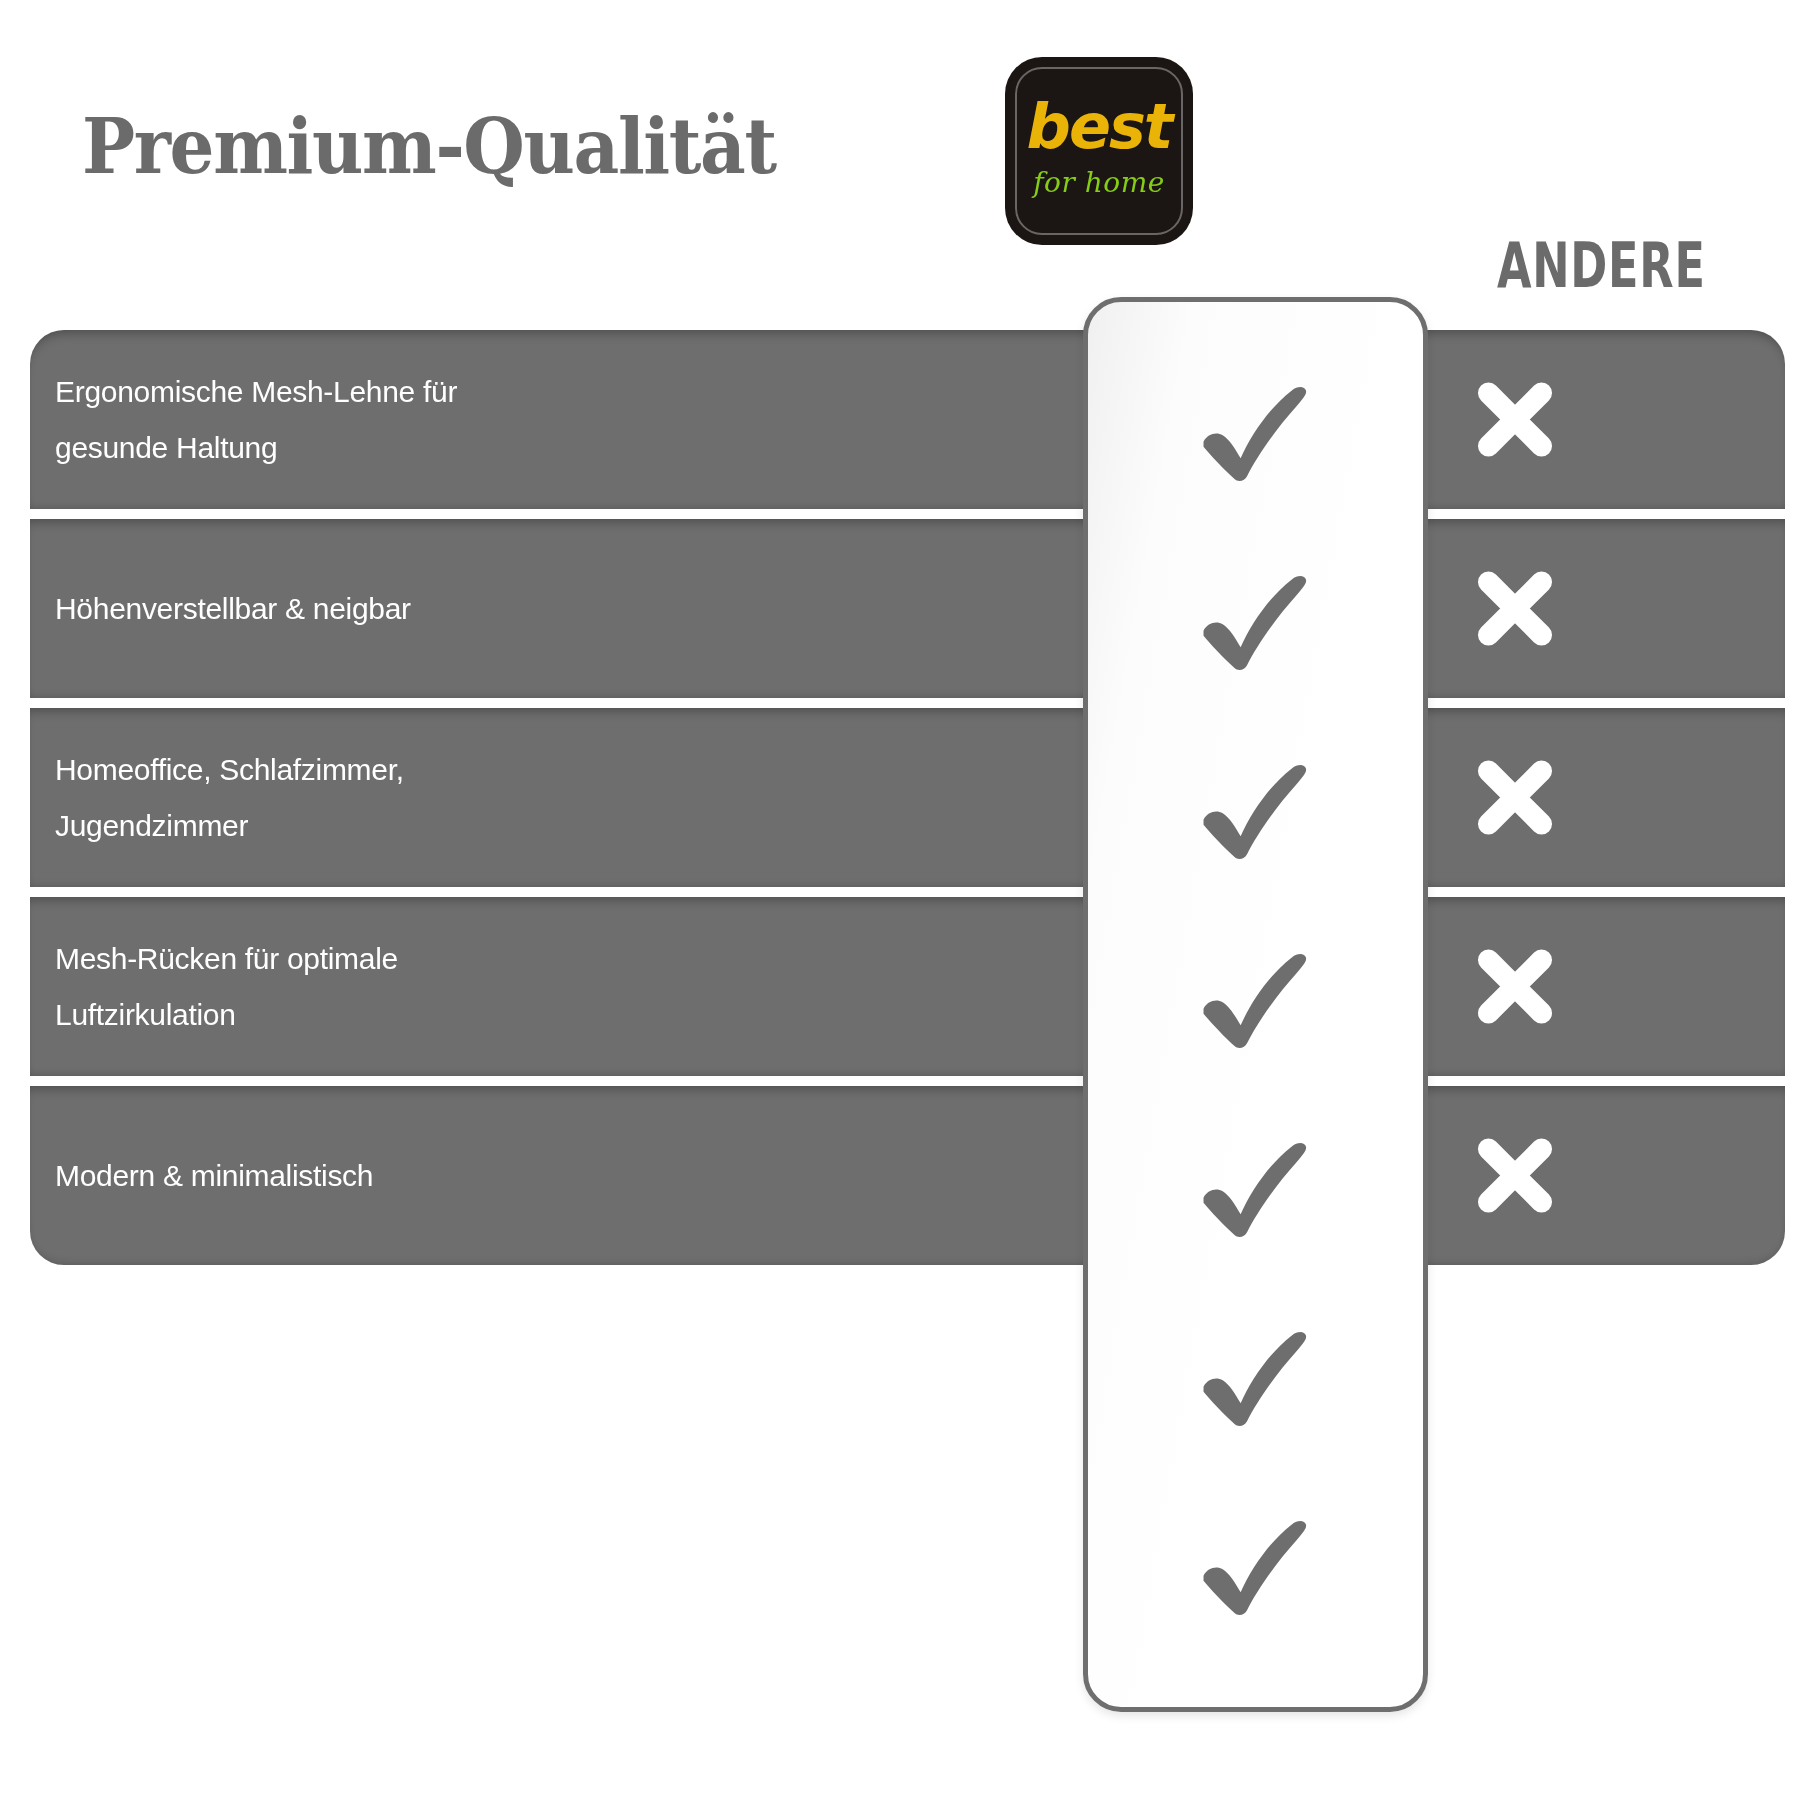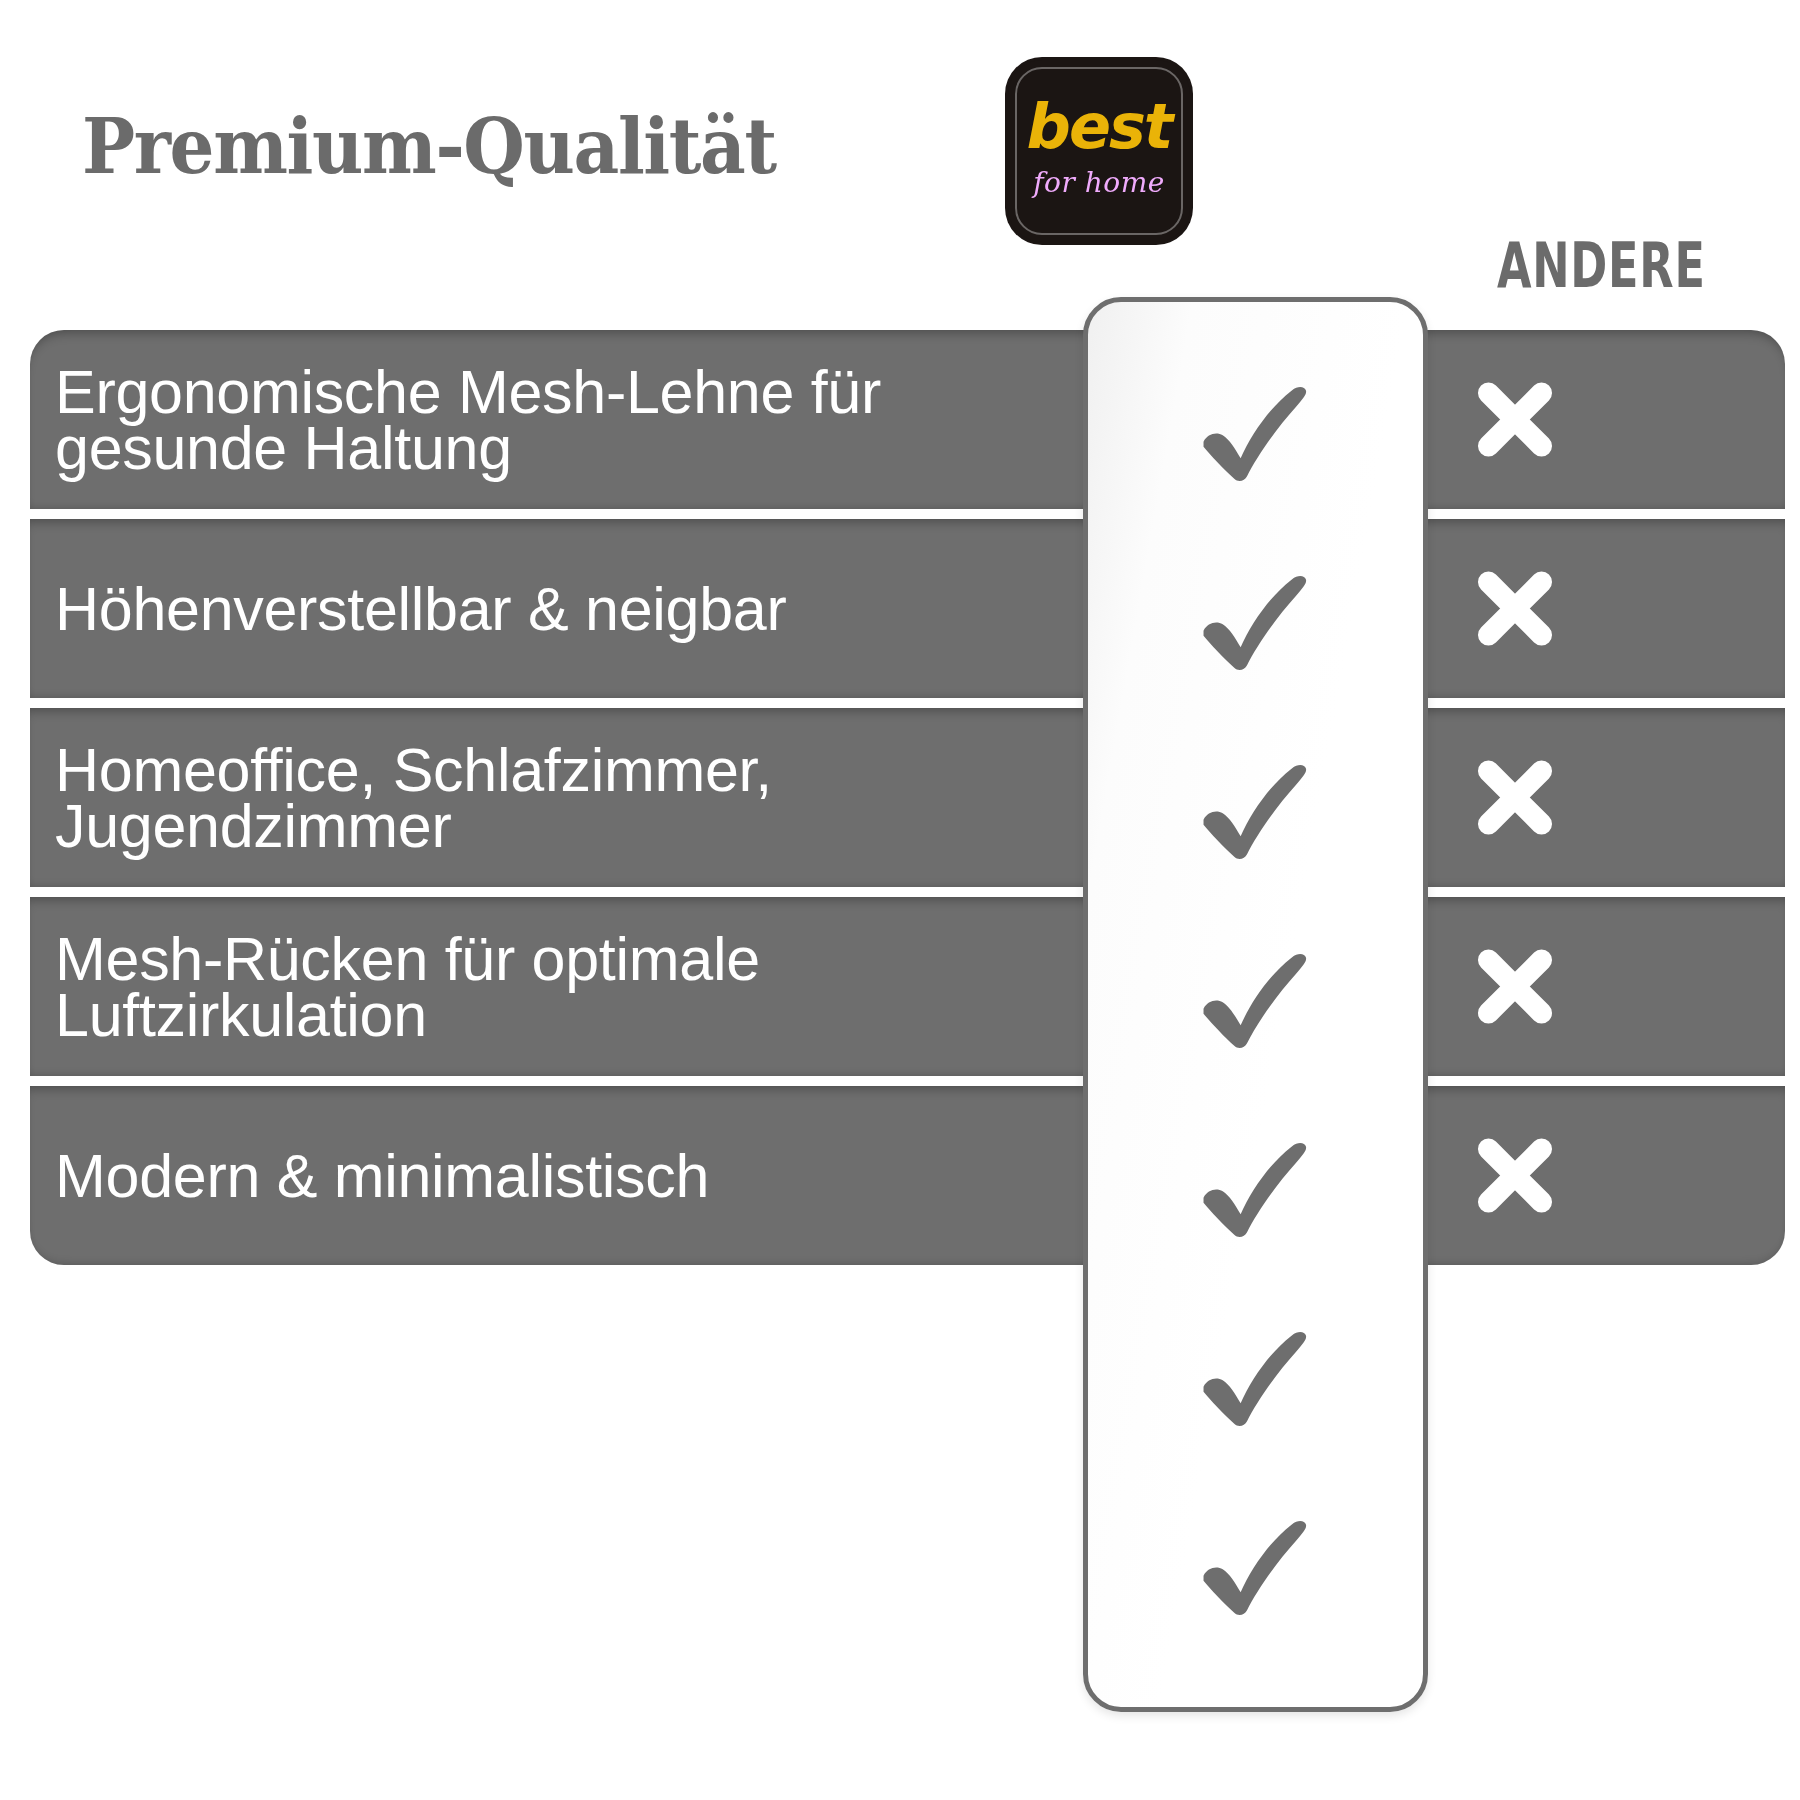--- a/index.html
+++ b/index.html
@@ -70,21 +70,21 @@
   }
   #brand-logo-sub {
     position: absolute;
     left: 0; right: 0;
     top: 108px;
     text-align: center;
     font-family: "DejaVu Serif", serif;
     font-style: italic;
     font-size: 28px;
     line-height: 30px;
-    color: #f0abfc;
+    color: #84cc16;
     letter-spacing: 0.5px;
   }
 
   #andere-title {
     position: absolute;
     left: 1497px;
     top: 235px;
     font-family: "DejaVu Sans", sans-serif;
     font-weight: bold;
     font-size: 62px;
@@ -124,21 +124,21 @@
     position: absolute;
     left: 25px;
     top: 0;
     width: 880px;
     height: 179px;
     display: flex;
     align-items: center;
     color: #ffffff;
     font-family: "Liberation Sans", sans-serif;
     font-weight: normal;
-    font-size: 61px;
+    font-size: 30px;
     line-height: 56px;
     letter-spacing: -0.3px;
     white-space: pre-line;
   }
 
   
   .row-cross {
     position: absolute;
     right: 0;
     top: 0;

